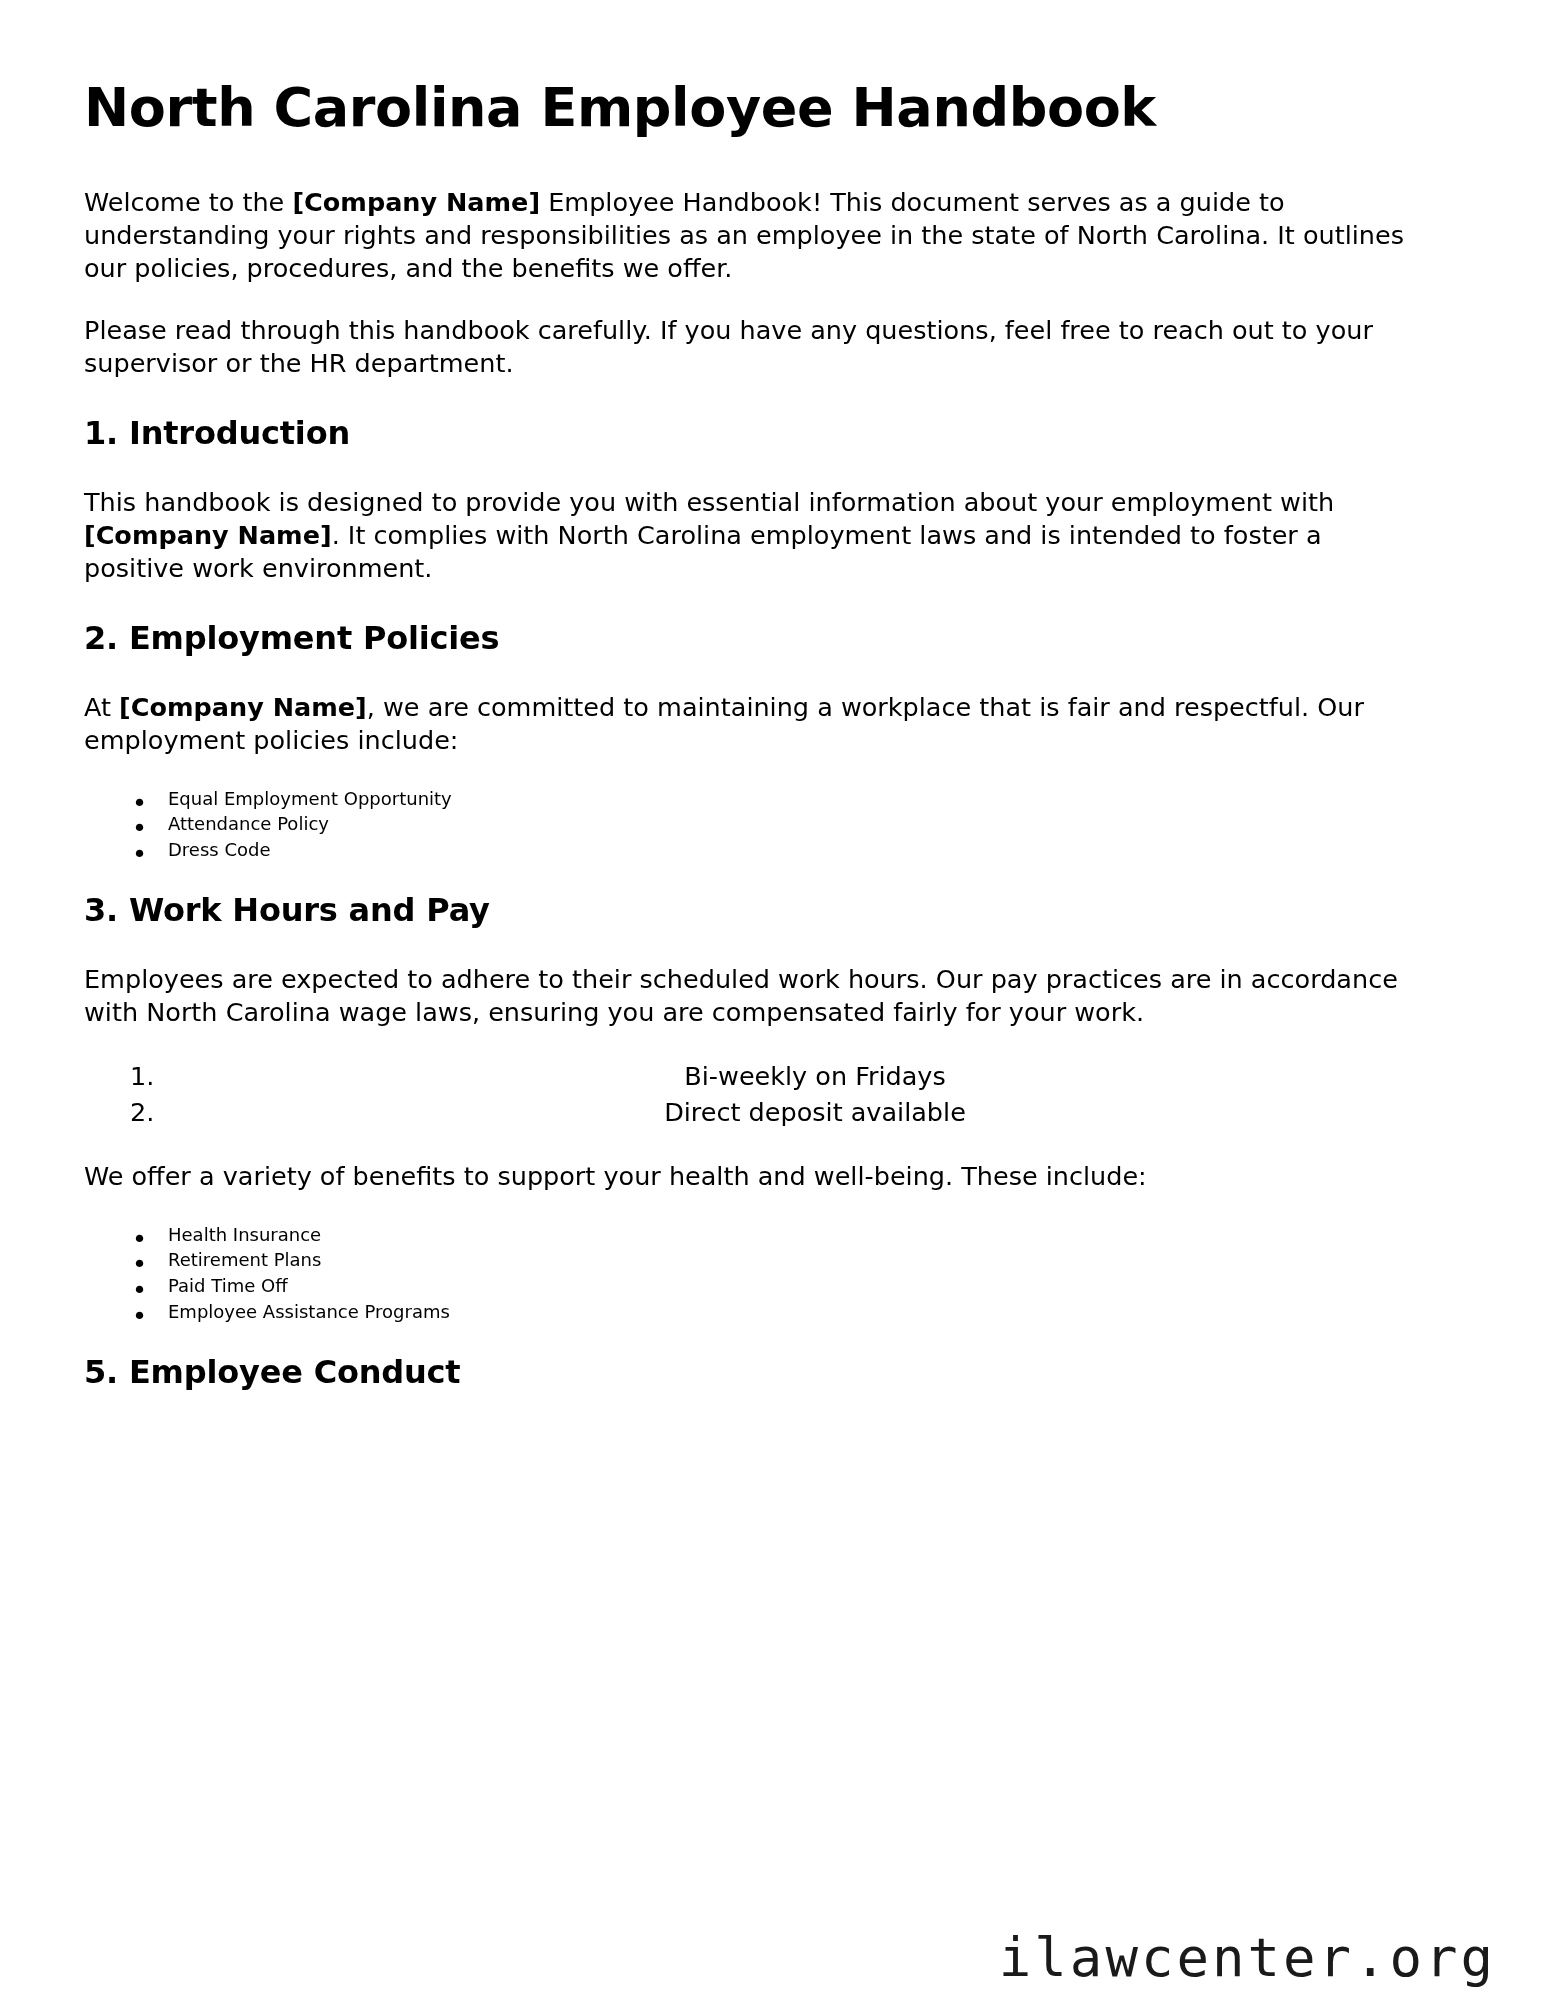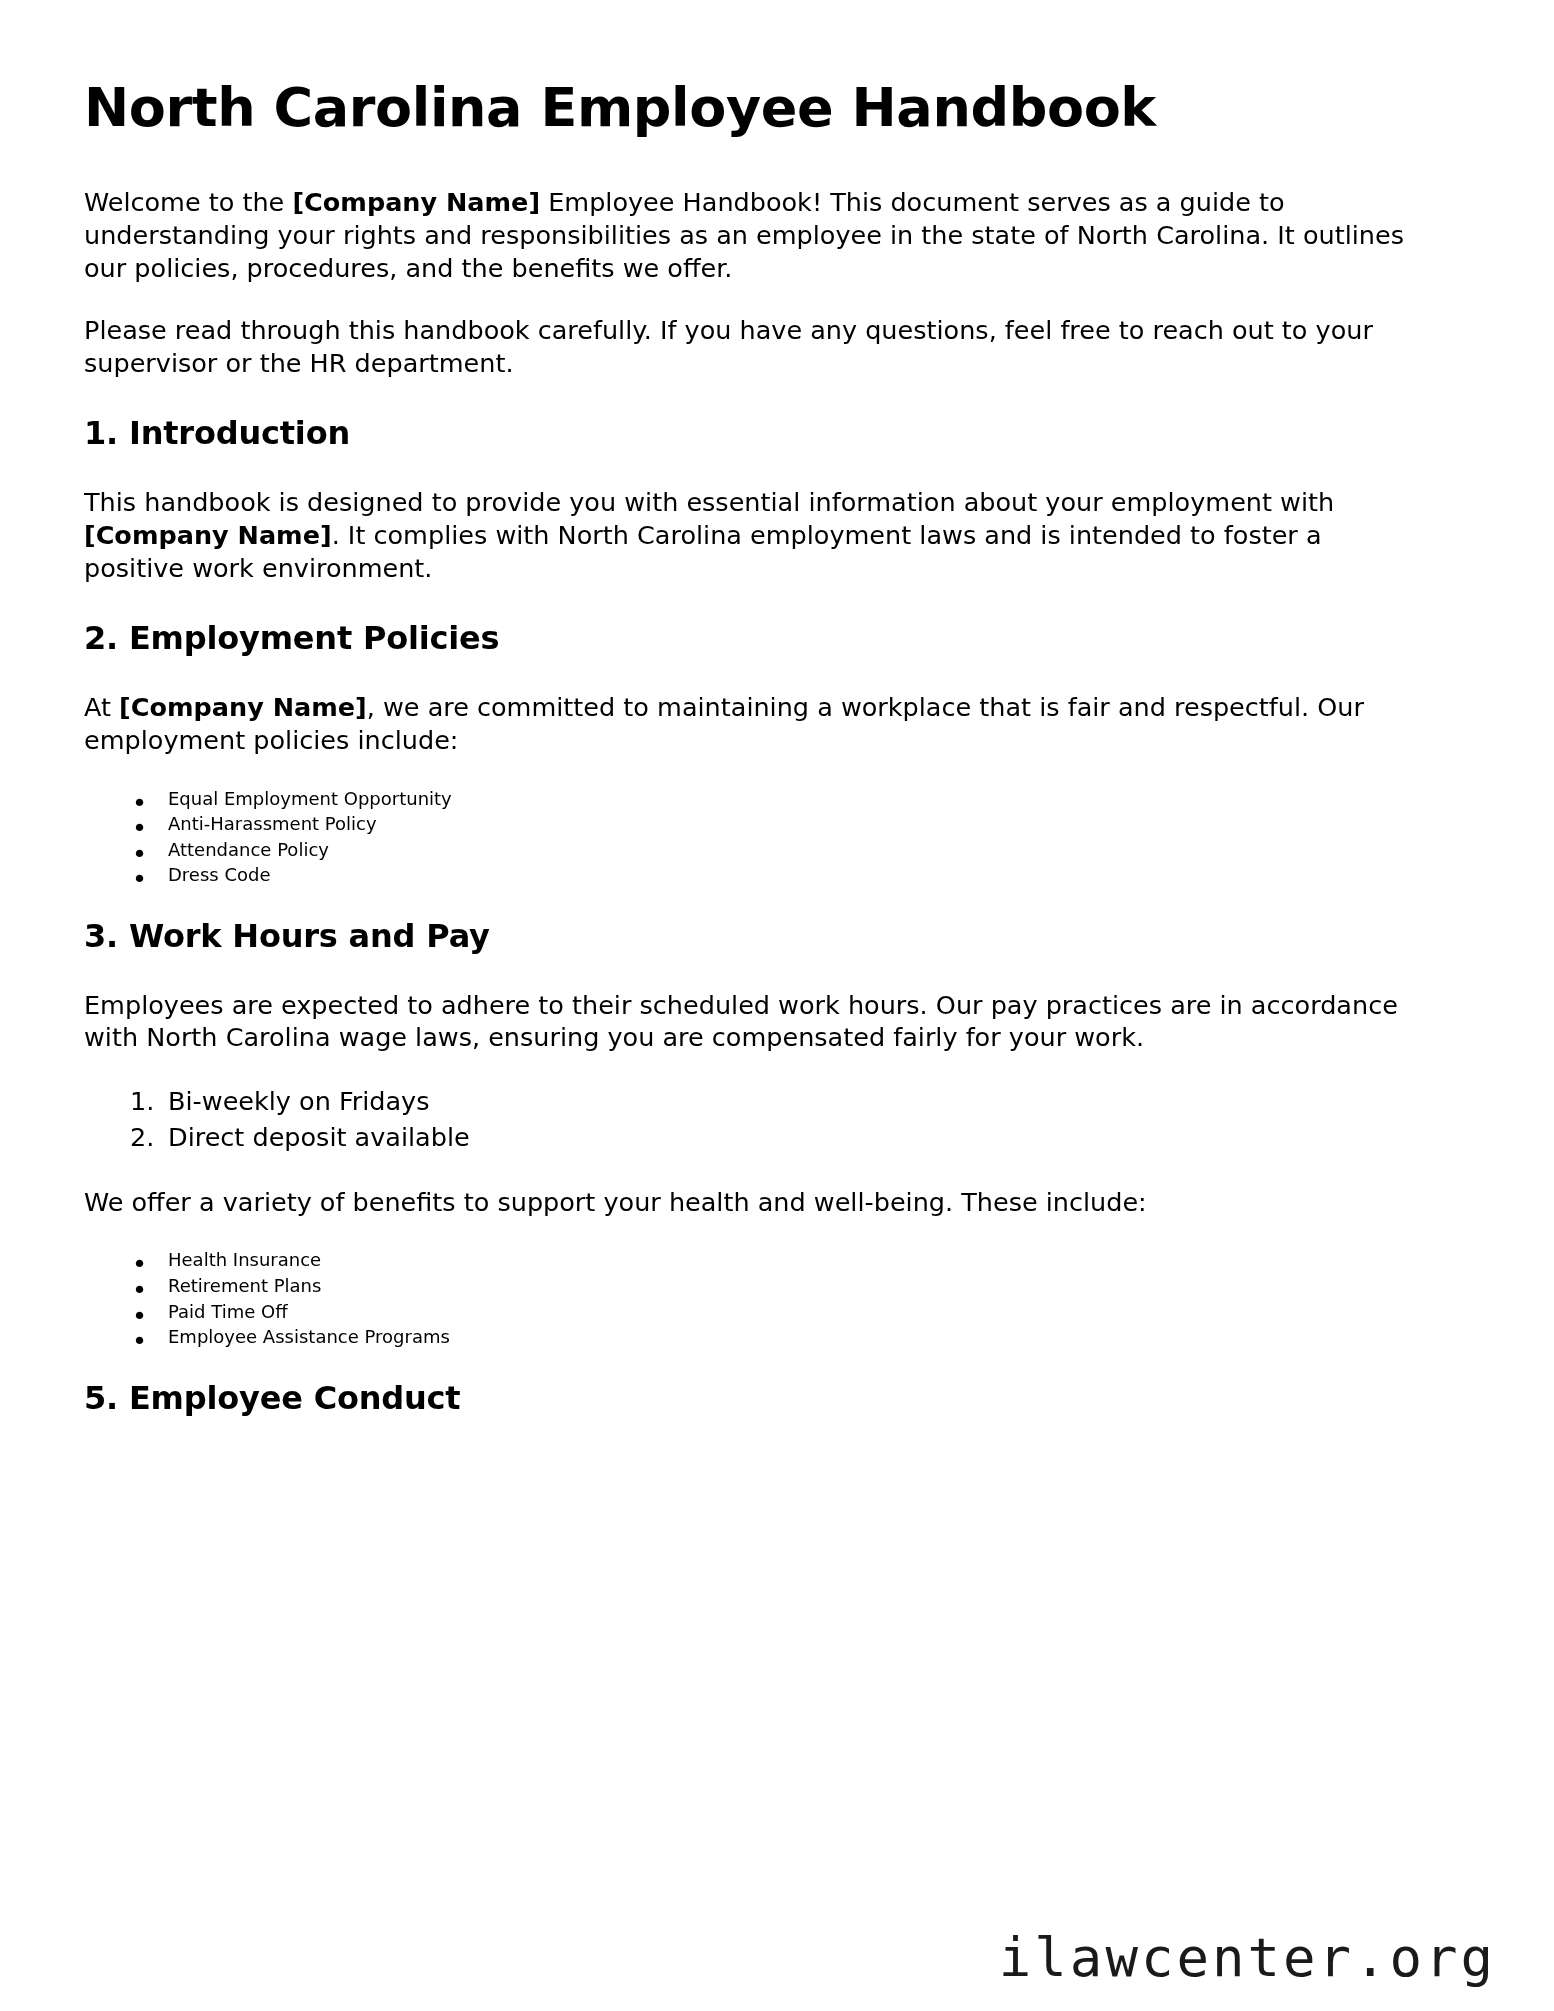--- a/index.html
+++ b/index.html
@@ -74,20 +74,21 @@
     position: absolute;
     left: -36px;
     top: -1px;
     font-size: 25.5px;
   }
   ol.number-list {
     margin: 0 0 30px 0;
     padding: 0 0 0 84px;
     list-style: none;
     counter-reset: numlist;
+    text-align: center;
   }
   ol.number-list li {
     font-size: 25.5px;
     line-height: 1.42;
     position: relative;
     color: #000;
     counter-increment: numlist;
   }
   ol.number-list li::before {
     content: counter(numlist) ".";
@@ -122,21 +123,20 @@
   <h2 class="section-heading">1. Introduction</h2>
 
   <p class="body-text narrow"><span>This handbook is designed to provide you with essential information about your employment with </span><b>[Company Name]</b><span>. It complies with North Carolina employment laws and is intended to foster a positive work environment.</span></p>
 
   <h2 class="section-heading">2. Employment Policies</h2>
 
   <p class="body-text"><span>At </span><b>[Company Name]</b><span>, we are committed to maintaining a workplace that is fair and respectful. Our employment policies include:</span></p>
 
   <ul class="bullet-list">
     <li>Equal Employment Opportunity</li>
-    <li>Anti-Harassment Policy</li>
     <li>Attendance Policy</li>
     <li>Dress Code</li>
   </ul>
 
   <h2 class="section-heading tight-top">3. Work Hours and Pay</h2>
 
   <p class="body-text">Employees are expected to adhere to their scheduled work hours. Our pay practices are in accordance with North Carolina wage laws, ensuring you are compensated fairly for your work.</p>
 
 
   <ol class="number-list">

